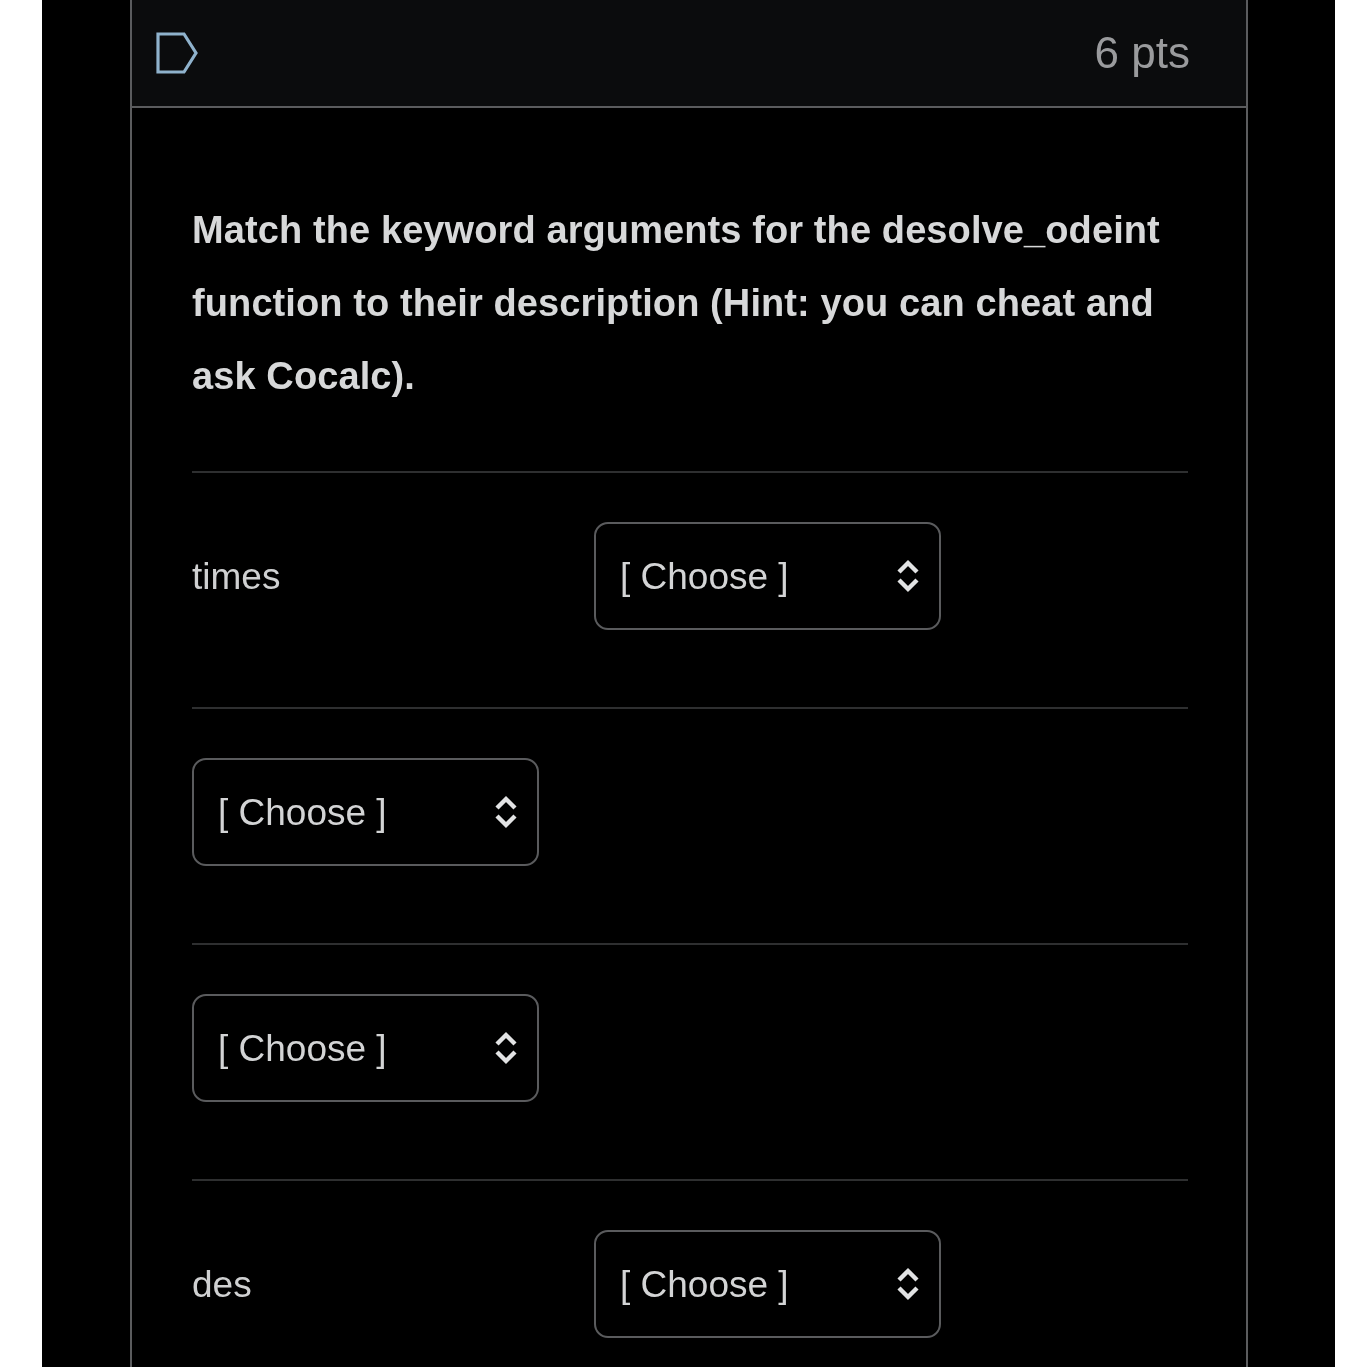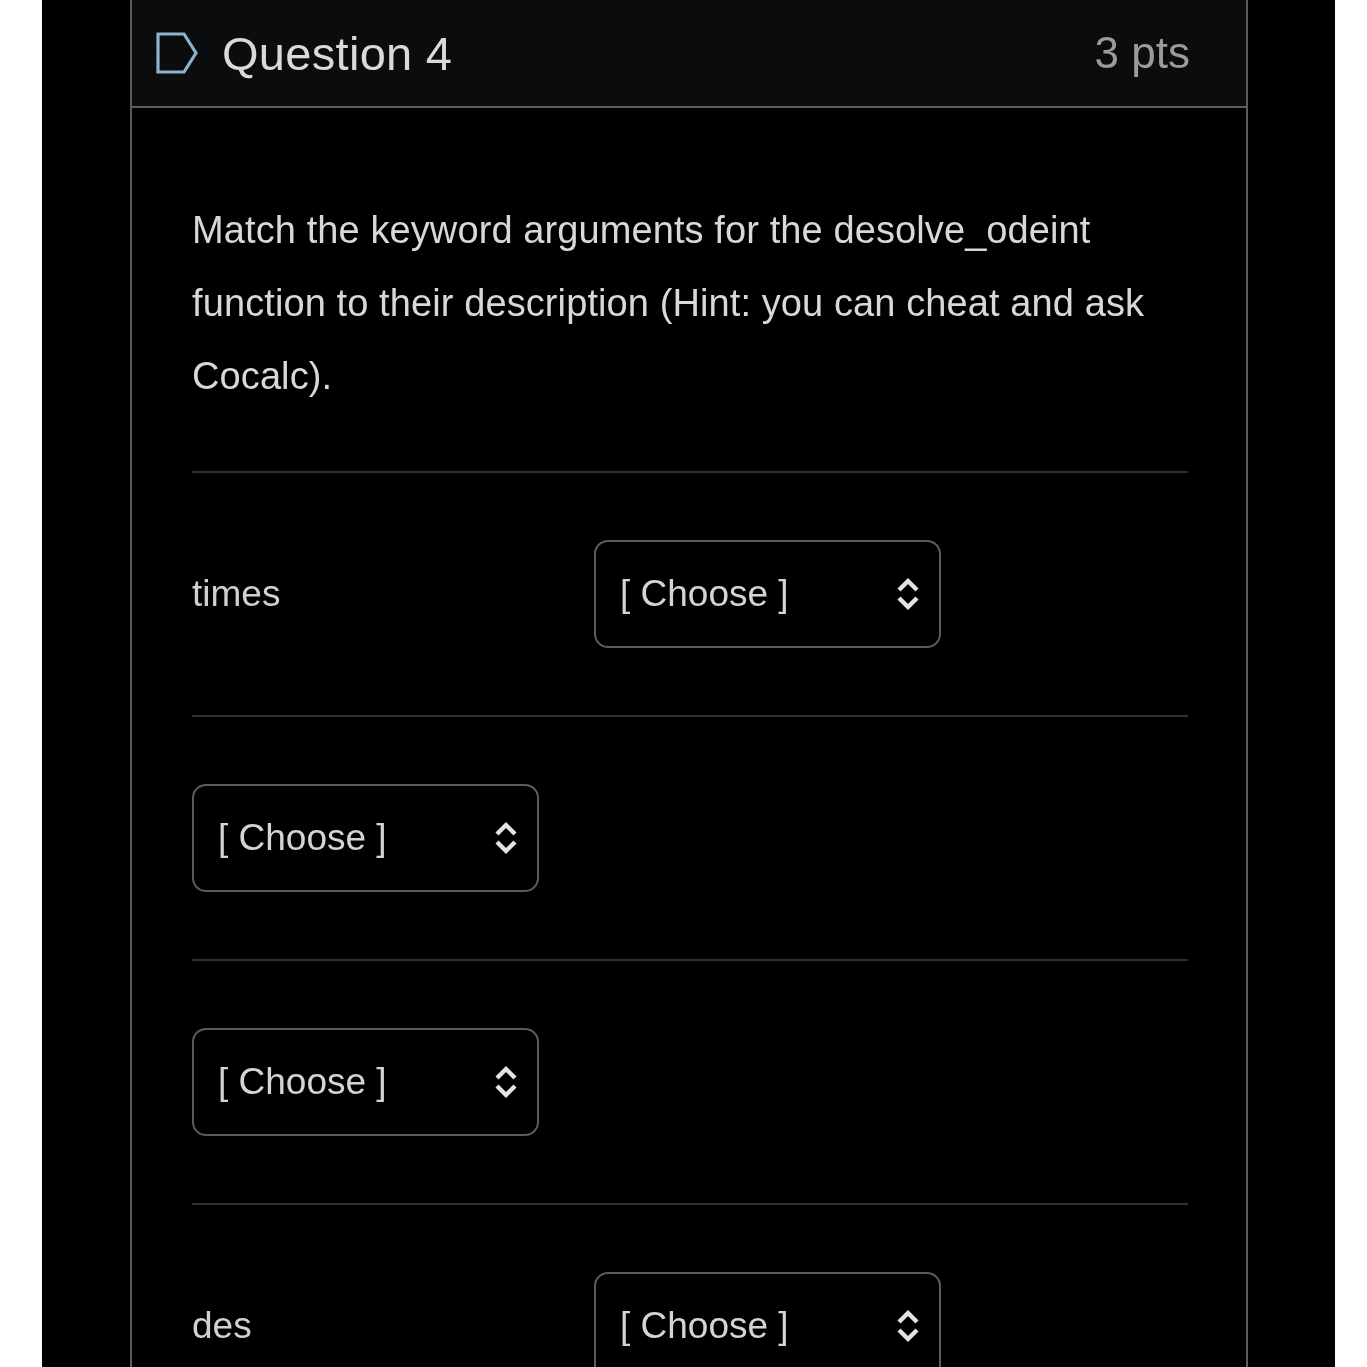--- a/index.html
+++ b/index.html
@@ -97,35 +97,36 @@
     position: relative;
     padding: 0;
   }
 
   .question-prompt {
     margin: 86px 0 0 0;
     padding: 0 70px 0 60px;
     font-size: 38px;
     line-height: 1.92;
     color: #d7d8d9;
-    font-weight: 400;
+    font-weight: 700;
     letter-spacing: 0.1px;
   }
 
   .match-list {
     margin-top: 58px;
     padding: 0 58px 0 60px;
   }
 
   .match-row {
     position: relative;
     display: flex;
     align-items: center;
-    height: 244px;
+    height: 209px;
     border-top: 2px solid #2e2f30;
+    margin-top: 27px;
   }
 
   .match-row .match-label {
     flex: 0 0 402px;
     font-size: 37px;
     color: #cfd0d1;
     font-weight: 400;
     line-height: 1;
   }
 
@@ -169,22 +170,21 @@
   <div class="gutter-left"></div>
   <div class="page-backdrop"></div>
   <div class="gutter-right"></div>
 
   <div class="question-card">
 
     <div class="question-header">
       <svg class="flag-icon" viewBox="0 0 46 46" aria-hidden="true">
         <path d="M4 4 H30 L42 23 L30 42 H4 Z" fill="none" stroke="#8fb2cc" stroke-width="3.2" stroke-linejoin="miter"></path>
       </svg>
-      <div class="question-title">Question 4</div>
-      <div class="question-points">3 pts</div>
+      <div class="question-points">6 pts</div>
     </div>
 
     <div class="question-body">
 
       <div class="question-prompt">Match the keyword arguments for the desolve_odeint function to their description (Hint: you can cheat and ask Cocalc).</div>
 
       <div class="match-list">
 
         <div class="match-row">
           <div class="match-label">times</div>

